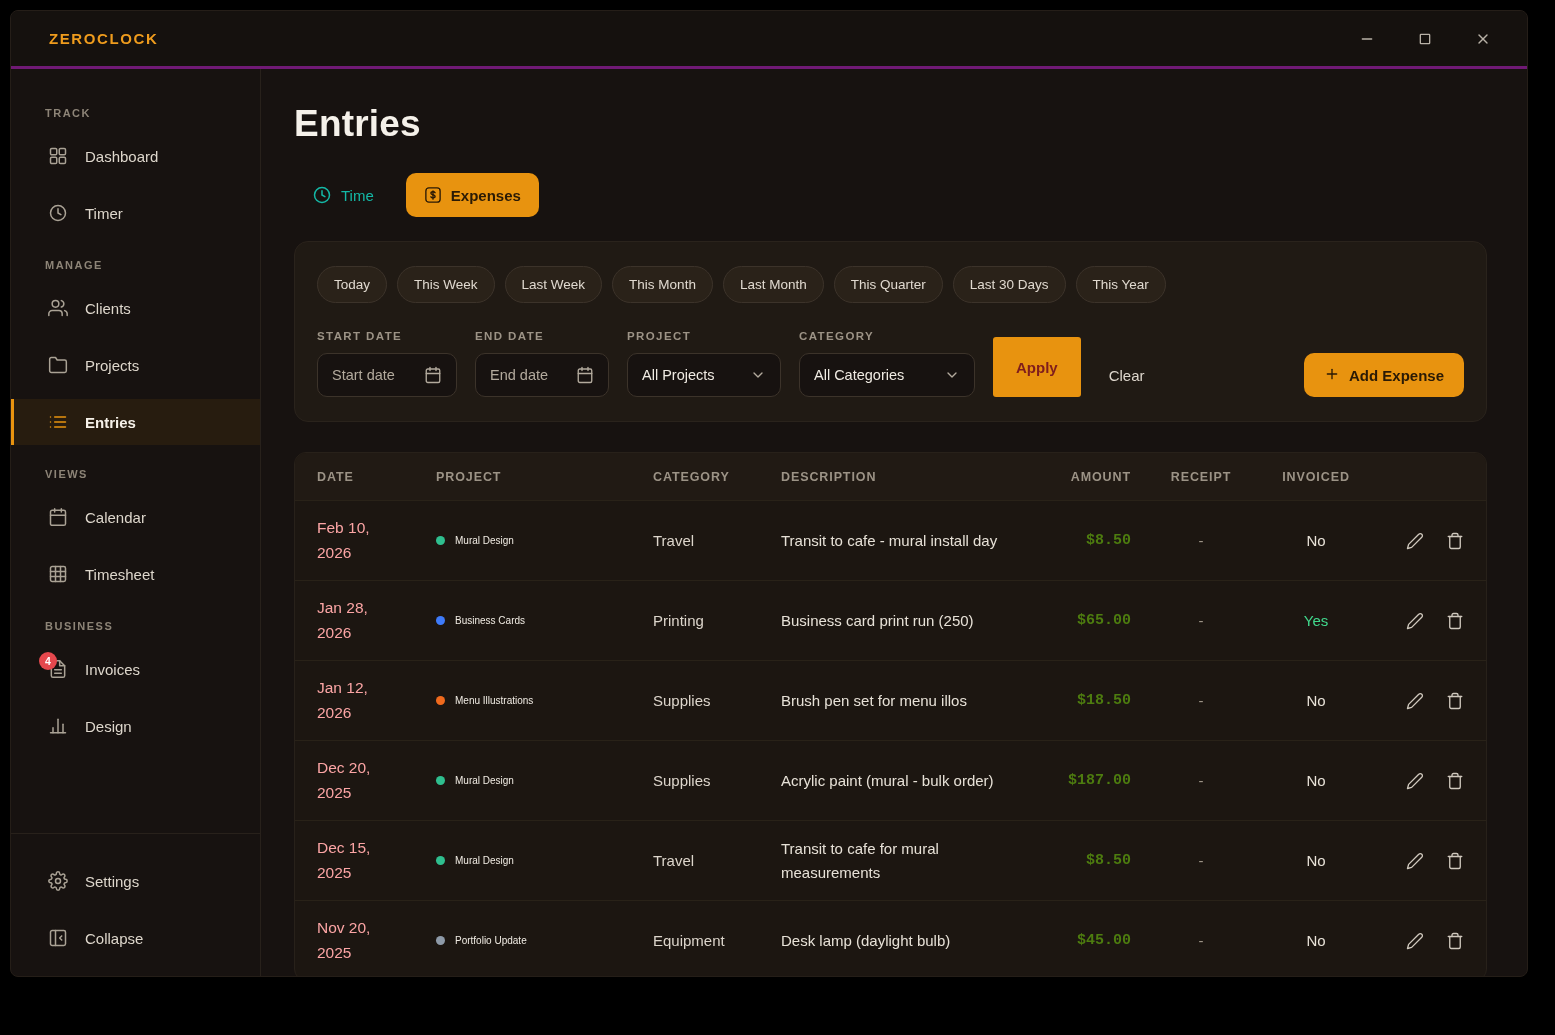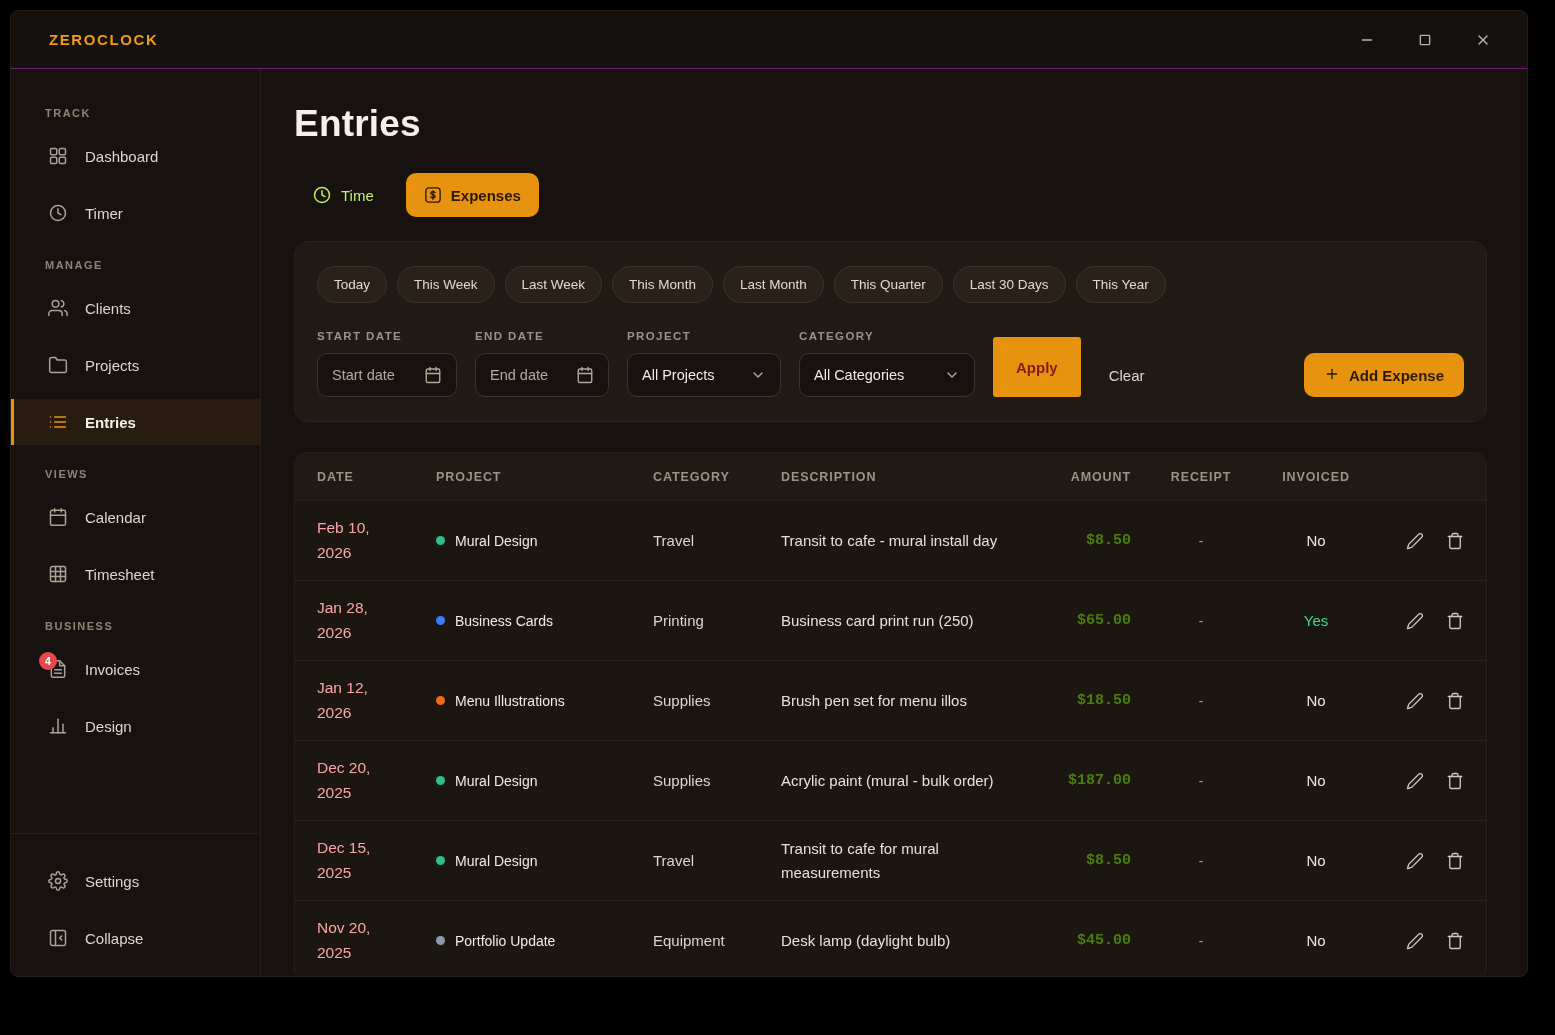--- a/index.html
+++ b/index.html
@@ -6,21 +6,21 @@
   html,body { width:1555px; height:1035px; background:#000; overflow:hidden;
     font-family:"Liberation Sans", sans-serif; }
   button { background:none; border:none; font-family:inherit; cursor:pointer; color:inherit; }
 
   .window { position:absolute; left:10px; top:10px; width:1518px; height:967px;
     background:#171210; border:1px solid #251e18; border-radius:8px; overflow:hidden;
     display:flex; flex-direction:column; }
 
   
   .titlebar { height:58px; flex:0 0 58px; display:flex; align-items:center;
-    padding:0 36px 0 38px; border-bottom:1px solid #701a75; background:#15110e;gap:44px; }
+    padding:0 36px 0 38px; border-bottom:3px solid #701a75; background:#15110e;gap:44px; }
   .brand { color:#ef9c1d; font-weight:700; font-size:15px; letter-spacing:1.6px; }
   .win-controls { margin-left:auto; display:flex; gap:42px; align-items:center; }
   .wc { color:#b8b1a6; display:flex; align-items:center; }
 
   .app-body { flex:1; display:flex; min-height:0; }
 
   
   .sidebar { width:250px; flex:0 0 250px; border-right:1px solid #28211b;
     display:flex; flex-direction:column; padding-top:26px; }
   .nav-section { margin-bottom:6px; }
@@ -35,21 +35,21 @@
     background:#e5484d; color:#fff; font-size:10.5px; font-weight:700; display:flex;
     align-items:center; justify-content:center; padding:0 4px; }
   .sidebar-footer { margin-top:auto; border-top:1px solid #28211b; padding-top:24px; padding-bottom:4px; }
 
   
   .main { flex:1; min-width:0; padding:34px 40px 0 33px; overflow:hidden; }
   h1.page-title { color:#f5f1ea; font-size:37px; font-weight:700; letter-spacing:0.2px; }
 
   .tabs { margin-top:28px; display:flex; align-items:center; gap:14px; }
   .tab { display:flex; align-items:center; gap:9px; height:44px; padding:0 18px;
-    border-radius:10px; color:#bef264; font-size:15px; }
+    border-radius:10px; color:#14b8a6; font-size:15px; }
   .tab.active { background:#e8930f; color:#2a1a05; font-weight:700; }
 
   
   .filter-card { margin-top:24px; background:#201a14; border:1px solid #2a231c;
     border-radius:14px; padding:24px 22px 24px 22px; }
   .pills { display:flex; gap:10px; flex-wrap:wrap; }
   .pill { height:37px; padding:0 16px; border-radius:999px; background:#2a2219;
     border:1px solid #3c332a; color:#e0d9cf; font-size:13.5px; display:flex; align-items:center; }
 
   .filter-row { margin-top:27px; display:flex; align-items:flex-end; gap:18px; }
@@ -77,21 +77,21 @@
     border-radius:12px; overflow:hidden; }
   .tgrid { display:grid; grid-template-columns:119px 217px 128px 260px 90px 140px 90px 1fr;
     padding:0 22px; align-items:center; }
   .thead { height:47px; background:#211a14; color:#9c9386; font-size:12.5px; font-weight:700;
     letter-spacing:0.9px; }
   .th.right, .td.right { text-align:right; justify-self:stretch; }
   .th.center, .td.center { text-align:center; }
   .trow { min-height:80px; border-top:1px solid #292218; padding-top:14px; padding-bottom:14px; }
   .td.date { color:#fca5a5; font-size:15.5px; line-height:1.55; }
   .td.date .date-text { display:inline-block; max-width:74px; }
-  .td.project { display:flex; align-items:center; gap:10px; color:#f0ebe3; font-size:14px; font-weight:500; }
+  .td.project { display:flex; align-items:center; gap:10px; color:#f0ebe3; font-size:10px; font-weight:500; }
   .dot { width:9px; height:9px; border-radius:50%; flex:0 0 9px; }
   .td.category { color:#ddd6cc; font-size:15px; }
   .td.desc { color:#e7e1d7; font-size:15px; line-height:1.55; padding-right:18px; }
   .td.amount { font-family:Liberation Mono, monospace; font-size:15px; color:#4d7c0f; font-weight:700; }
   .td.receipt { color:#9c9386; font-size:15px; }
   .td.invoiced { color:#e9e3d9; font-size:15px; }
   .td.invoiced.yes { color:#41d98d; }
   .td.actions { display:flex; justify-content:flex-end; gap:22px; }
   .row-action { color:#cfc8bd; display:flex; }
 </style>

